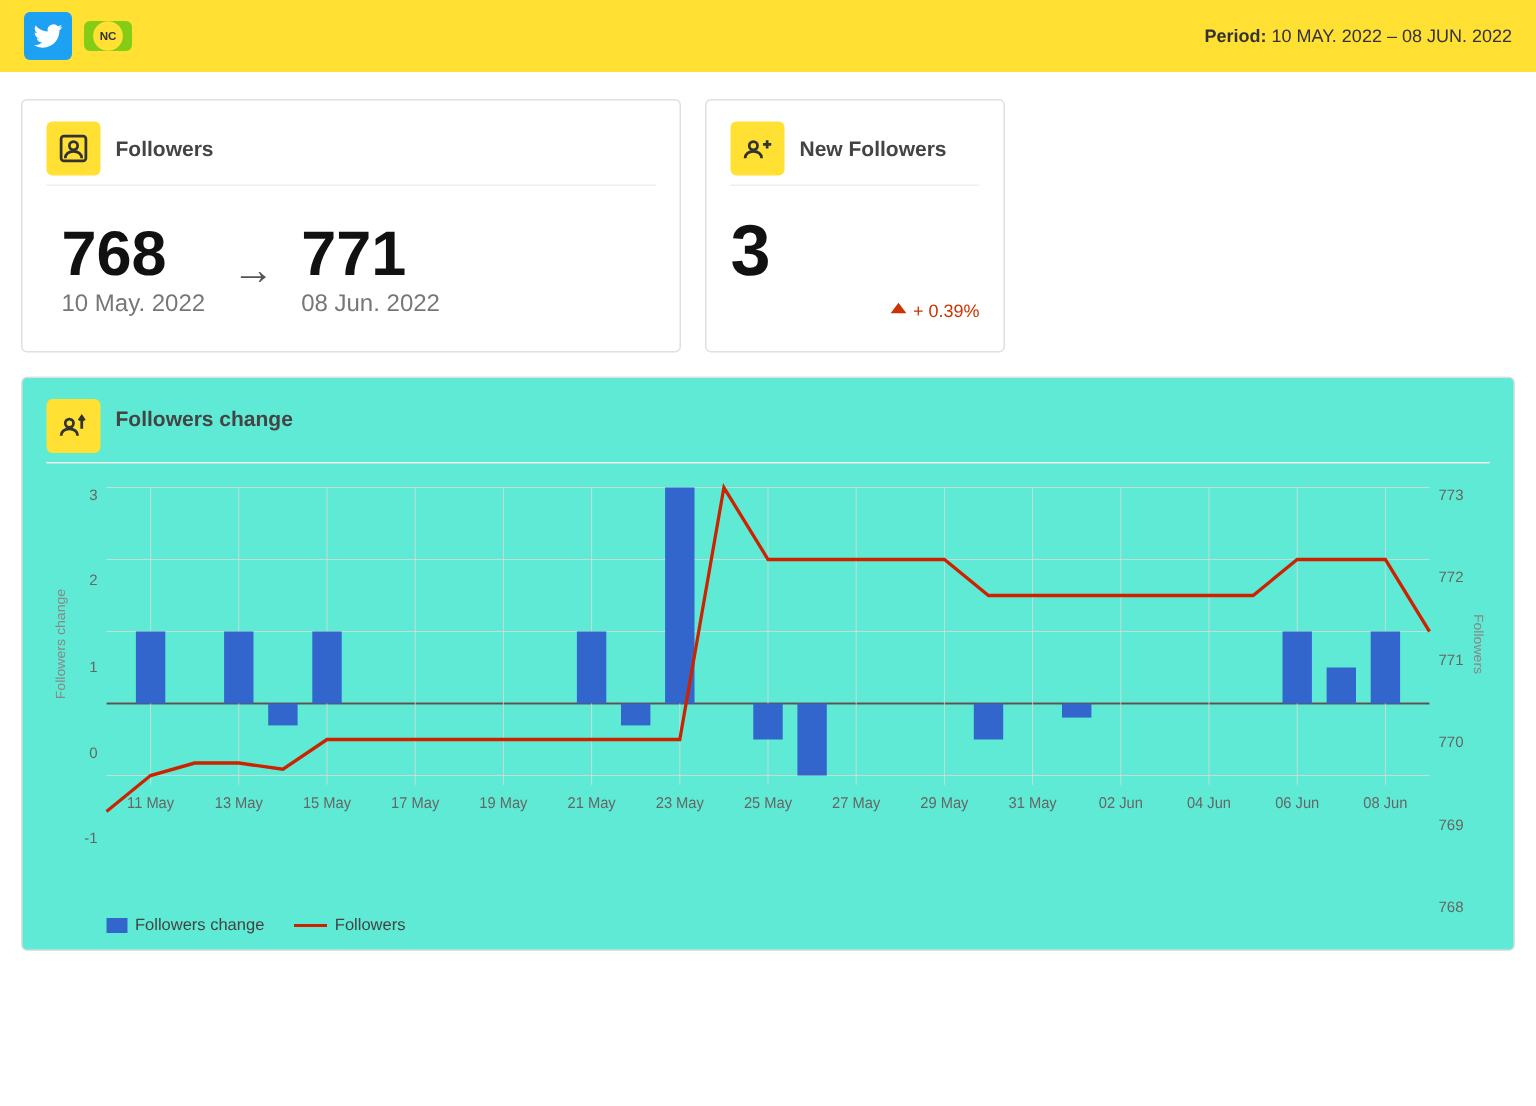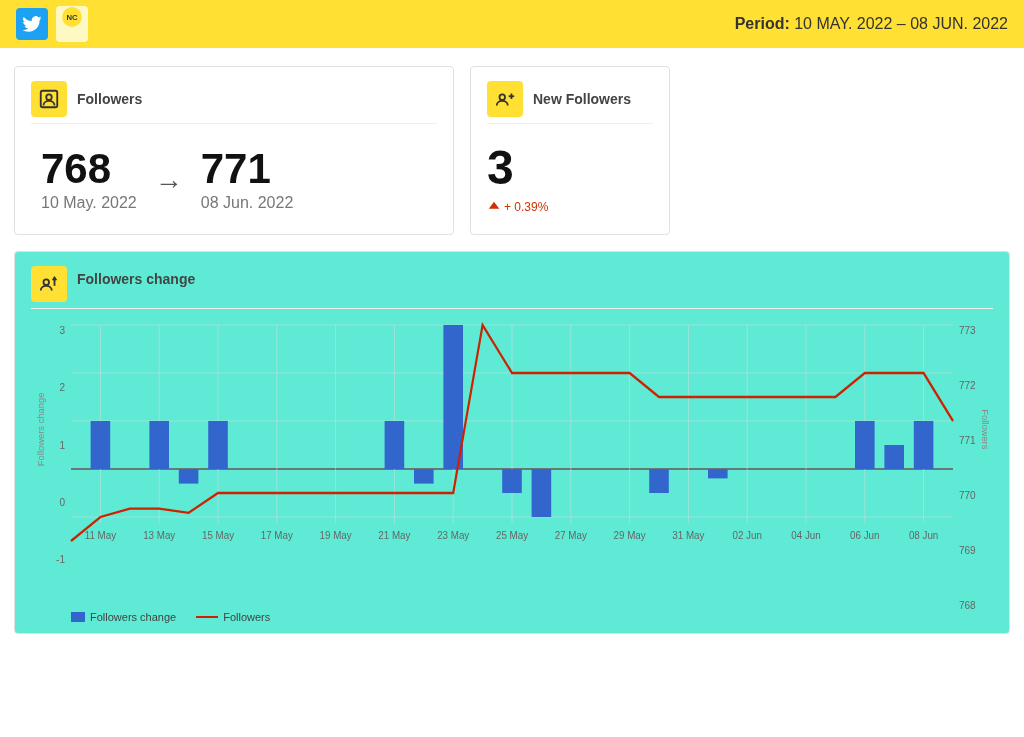--- a/index.html
+++ b/index.html
@@ -31,33 +31,33 @@
       height: 32px;
       background: #1DA1F2;
       border-radius: 4px;
       display: flex;
       align-items: center;
       justify-content: center;
     }
     .twitter-icon svg { fill: white; }
     .nc-logo-box {
       width: 32px;
-      height: 36px;
-      background: #fef9c3;
+      height: 20px;
+      background: #84cc16;
       border-radius: 4px;
       display: flex;
-      align-items: flex-start;
+      align-items: center;
       justify-content: center;
       font-size: 9px;
       font-weight: bold;
       color: #333;
       overflow: hidden;
     }
     .period-text {
-      font-size: 16px;
+      font-size: 12px;
       color: #333;
     }
     .period-text strong { font-weight: bold; }
 
     
     .main {
       padding: 18px 14px 14px 14px;
     }
 
     .page-title {
@@ -158,20 +158,21 @@
       padding: 4px 0;
     }
 
     .new-followers-change {
       font-size: 12px;
       color: #cc3300;
       display: flex;
       align-items: center;
       gap: 3px;
       margin-top: 4px;
+      justify-content: flex-end;
     }
 
     
     .chart-card {
       background: #5eead4;
       border: 1px solid #e0e0e0;
       border-radius: 4px;
       padding: 14px 16px 10px;
     }
 

